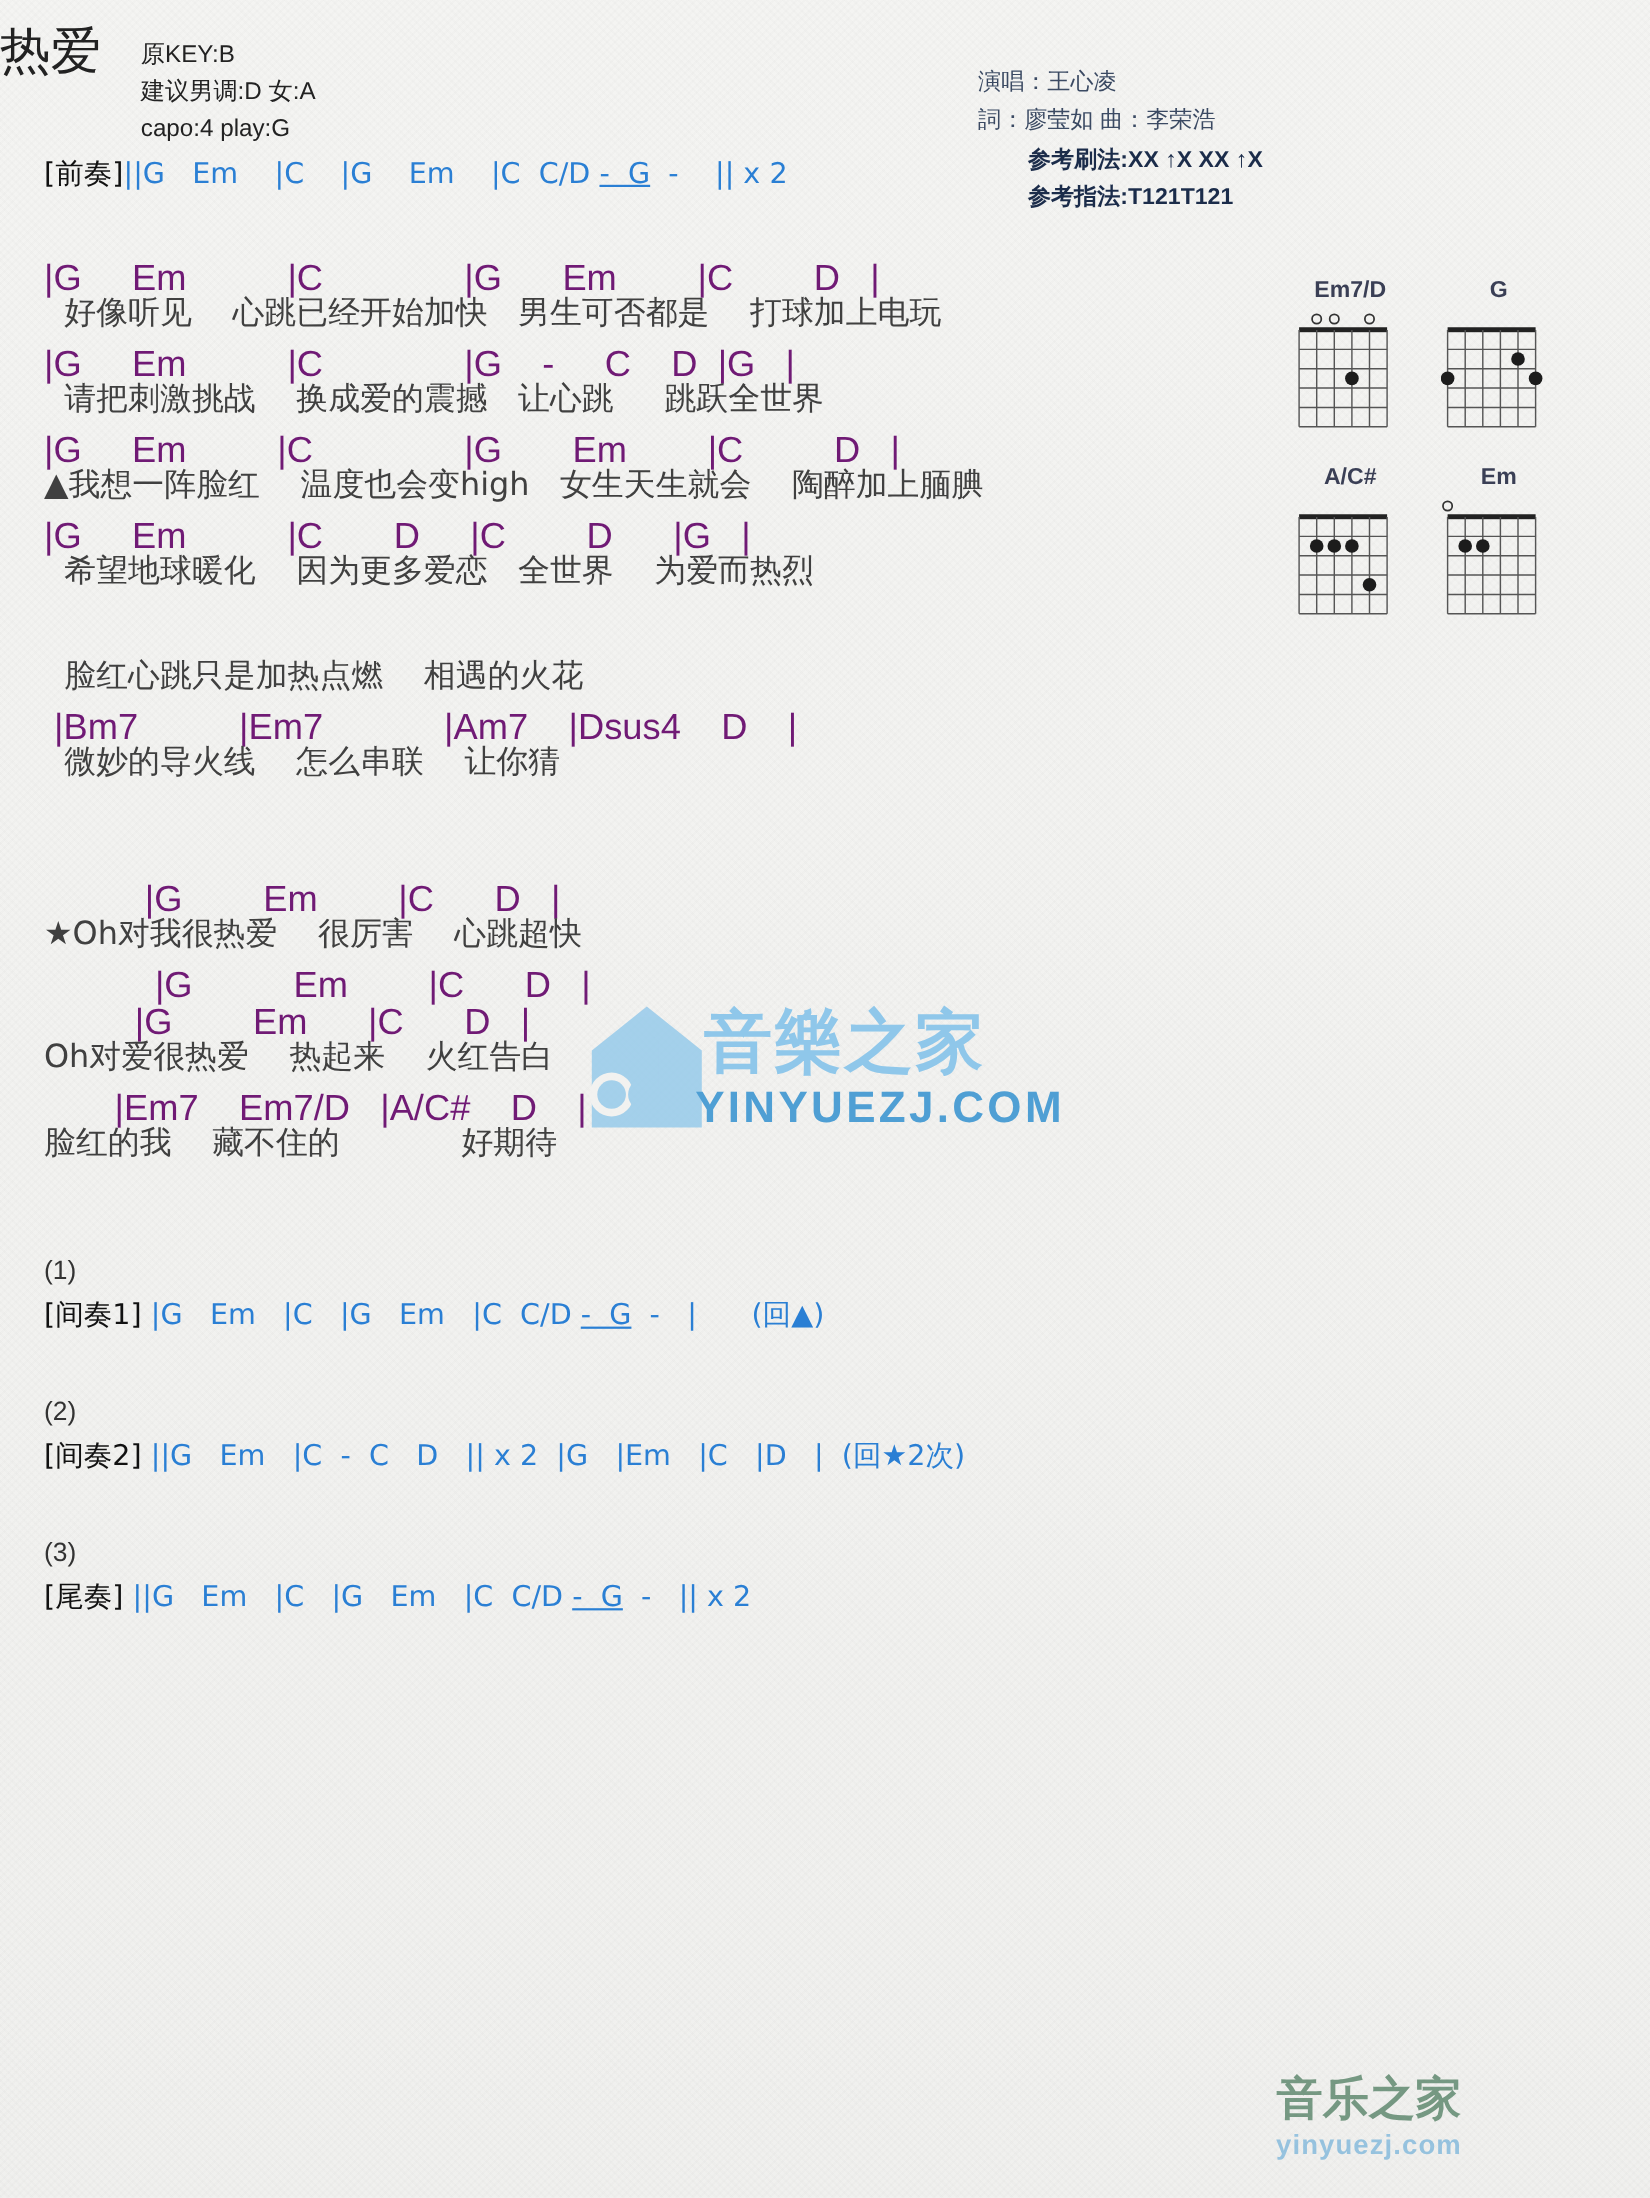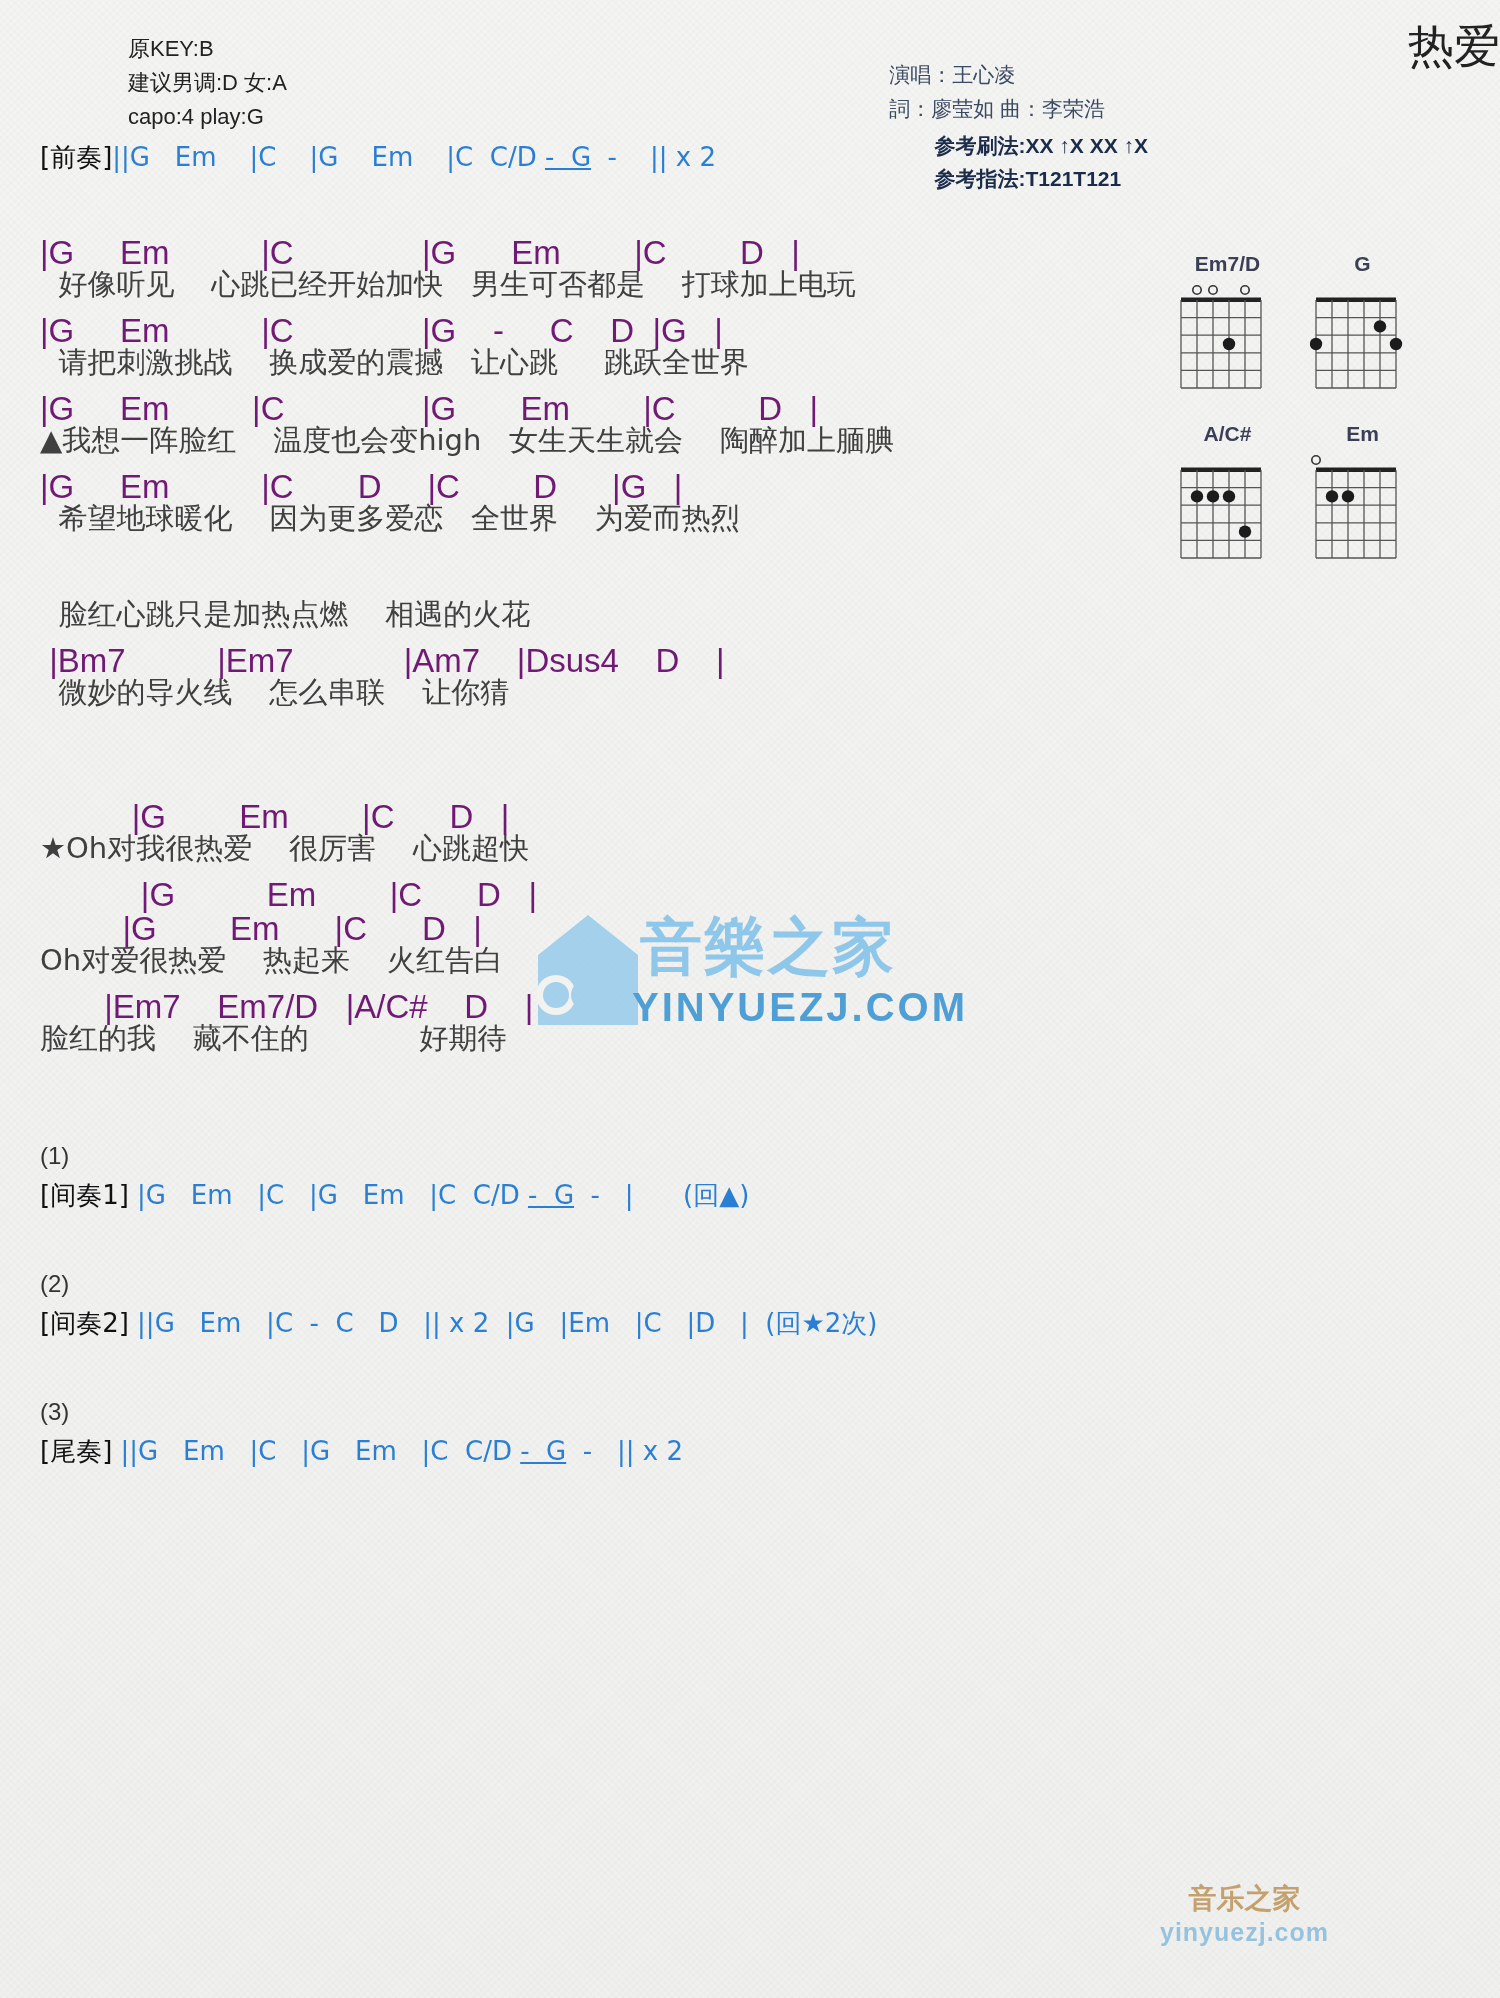--- a/index.html
+++ b/index.html
@@ -15,21 +15,21 @@
     background:
       repeating-linear-gradient(45deg, rgba(0,0,0,0.012) 0 2px, rgba(255,255,255,0) 2px 5px),
       repeating-linear-gradient(-45deg, rgba(0,0,0,0.012) 0 2px, rgba(255,255,255,0) 2px 5px),
       linear-gradient(#f4f4f2,#f0f0ee);
   }
   .sheet{position:absolute;inset:0;}
 
   
   .song-title{
     position:absolute;left:0;right:0;top:16px;
-    text-align:right;font-size:46px;color:#222;font-weight:normal;
+    text-align:left;font-size:46px;color:#222;font-weight:normal;
     font-family:"DejaVu Sans",sans-serif;
   }
   .key-block{position:absolute;left:128px;top:32px;line-height:1.55;}
   .key-block div{font-size:22px;color:#222;}
   .capo{font-size:27px;color:#e02020;font-weight:normal;white-space:nowrap;}
   .credits{position:absolute;right:395px;top:58px;text-align:left;line-height:1.6;}
   .credits div{font-size:21px;color:#3b4a63;white-space:nowrap;}
   .play-ref{position:absolute;right:352px;top:130px;text-align:left;line-height:1.55;}
   .play-ref div{font-size:21px;color:#1b2c4a;font-weight:bold;white-space:nowrap;}
 
@@ -60,21 +60,21 @@
     position:absolute;left:640px;top:905px;
     font-size:62px;font-weight:bold;color:#8fc7ea;letter-spacing:2px;
     font-family:"DejaVu Sans",sans-serif;
   }
   .wm-sub{
     position:absolute;left:632px;top:985px;
     font-size:40px;font-weight:bold;color:#4f9fd4;letter-spacing:3px;
     font-family:"Liberation Sans",sans-serif;
   }
   .wm-corner{position:absolute;left:1160px;top:1880px;text-align:center;opacity:.55;}
-  .wm-corner .a{font-size:28px;font-weight:bold;color:#a16207;font-family:"DejaVu Sans",sans-serif;}
+  .wm-corner .a{font-size:42px;font-weight:bold;color:#14532d;font-family:"DejaVu Sans",sans-serif;}
   .wm-corner .b{font-size:25px;font-weight:bold;color:#4f9fd4;letter-spacing:1px;}
 
   
   .diagrams{position:absolute;left:1175px;top:252px;width:320px;}
   .diag-row{display:flex;gap:30px;margin-bottom:22px;}
   .diag{width:105px;}
   .diag-name{
     text-align:center;font-size:21px;font-weight:bold;color:#3a3f55;
     font-family:"Liberation Sans",sans-serif;height:26px;
   }

